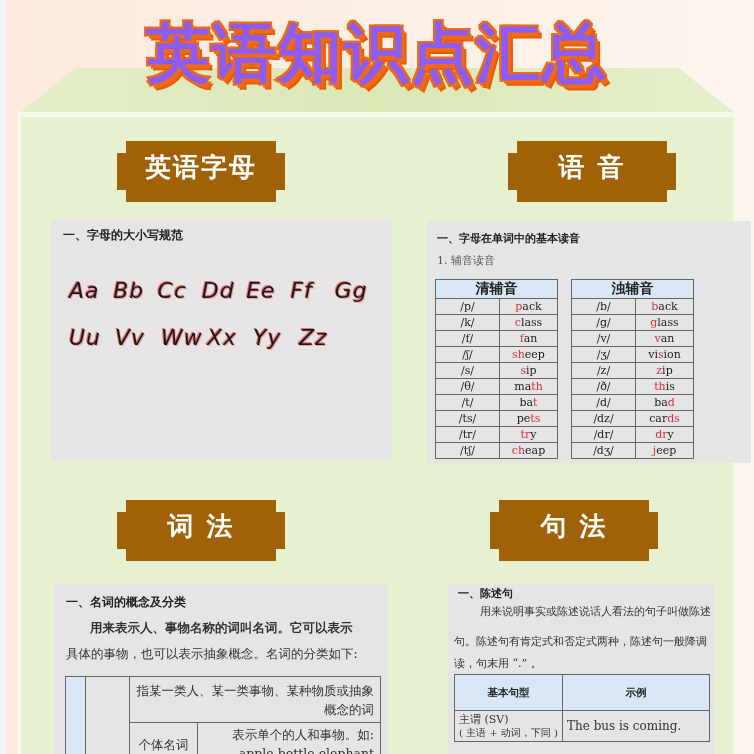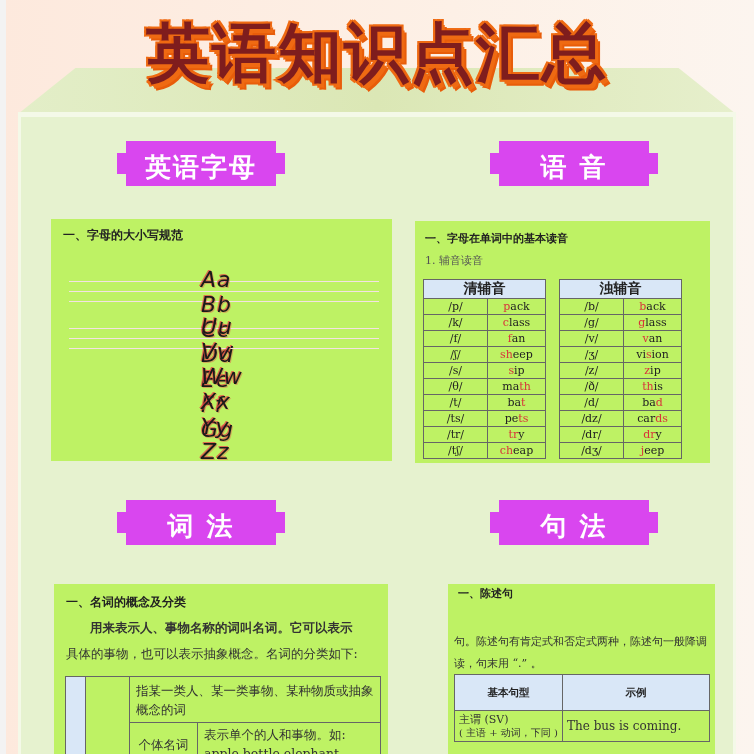--- a/index.html
+++ b/index.html
@@ -18,84 +18,84 @@
     .panel {
       position: absolute; left: 18px; top: 112px; width: 718px; height: 660px;
       background: #e6f2cf;
       border-top: 5px solid #f4f9e8;
       border-left: 3px solid #f4f9e8;
       border-right: 3px solid #f4f9e8;
     }
     .main-title {
       position: absolute; left: 0; top: 10px; width: 754px; text-align: center;
       font-size: 64px; font-weight: bold; letter-spacing: 2px;
-      color: #7f1d1d;
+      color: #8b5cf6;
       -webkit-text-stroke: 3px #ef6a12;
       paint-order: stroke fill;
       text-shadow: 3px 4px 0 #ef6a12, 5px 6px 0 #e85d0a, -2px -2px 0 #ef6a12, 2px -2px 0 #ef6a12, -2px 2px 0 #ef6a12;
       font-family: "DejaVu Sans", sans-serif;
     }
     .badge {
-      position: absolute; height: 45px; background: #d946ef;
+      position: absolute; height: 61px; background: #a16207;
       color: #fff; font-weight: bold; font-size: 26px; text-align: center; line-height: 52px;
       clip-path: polygon(0 12px, 9px 12px, 9px 0, calc(100% - 9px) 0, calc(100% - 9px) 12px, 100% 12px, 100% calc(100% - 12px), calc(100% - 9px) calc(100% - 12px), calc(100% - 9px) 100%, 9px 100%, 9px calc(100% - 12px), 0 calc(100% - 12px));
       letter-spacing: 2px;
     }
     .card {
-      position: absolute; background: #bef264;
+      position: absolute; background: #e5e5e5;
       font-family: "DejaVu Serif", serif; color: #333;
     }
     .card-heading {
       font-family: "DejaVu Sans", sans-serif; font-weight: bold; font-size: 12px; color: #222;
     }
     
     .alpha-rows { position: absolute; left: 18px; top: 48px; width: 310px; }
     .alpha-row {
       position: relative; height: 47px;
       background:
         linear-gradient(#f3e2e2, #f3e2e2) 0 14px / 100% 1px no-repeat,
         linear-gradient(#f3e2e2, #f3e2e2) 0 24px / 100% 1px no-repeat,
         linear-gradient(#f3e2e2, #f3e2e2) 0 34px / 100% 1px no-repeat;
-      display: flex; gap: 0; align-items: center; flex-direction: column;
+      display: flex; gap: 0; align-items: center;
     }
     .pair {
       font-family: "DejaVu Sans", sans-serif; font-style: italic; font-size: 22px;
       color: #1a1a1a; width: 46px; text-align: left;
       text-shadow: -1px -1px 0 rgba(230,70,70,0.75), 1px 1px 0 rgba(230,70,70,0.4);
       letter-spacing: 1px;
     }
     
     .ph-table { position: absolute; border-collapse: collapse; font-size: 11px; }
     .ph-table th {
       background: #d9e7f7; font-family: "DejaVu Sans", sans-serif; font-weight: bold;
       font-size: 14px; height: 15px; border: 1px solid #666; color: #222;
     }
     .ph-table td { border: 1px solid #666; height: 16px; text-align: center; color: #222; line-height: 14px; padding: 0; }
     .ph-table td.sym { width: 64px; font-family: "DejaVu Serif", serif; }
     .ph-table td.word { width: 58px; font-family: "DejaVu Serif", serif; margin-top: 10px; }
     .red { color: #d8333a; }
     
     .para { font-size: 12.5px; line-height: 24px; color: #333; }
     .noun-table { position: absolute; border-collapse: collapse; font-size: 12.5px; }
-    .noun-table td { border: 1px solid #666; vertical-align: middle; color: #333; }
+    .noun-table td { border: 1px solid #666; vertical-align: middle; color: #333; text-align: right; }
     .sent-table { position: absolute; border-collapse: collapse; font-size: 11px; }
     .sent-table th { background: #d9e7f7; border: 1px solid #666; font-family: "DejaVu Sans", sans-serif; font-size: 10.5px; height: 36px; color: #222; }
     .sent-table td { border: 1px solid #666; padding: 2px 4px; color: #333; }
   </style>
 </head>
 <body>
 
 <div class="left-strip"></div>
 <div class="roof"></div>
 <div class="panel"></div>
 
 <div class="main-title">英语知识点汇总</div>
 
 <div class="badge" style="left:117px; top:141px; width:168px;">英语字母</div>
-<div class="badge" style="left:490px; top:141px; width:168px;text-align:center;">语 音</div>
+<div class="badge" style="left:508px; top:141px; width:168px;text-align:center;">语 音</div>
 <div class="badge" style="left:117px; top:500px; width:168px;">词 法</div>
 <div class="badge" style="left:490px; top:500px; width:168px;">句 法</div>
 
 <div class="card" style="left:51px; top:219px; width:341px; height:242px;">
   <div class="card-heading" style="position:absolute; left:12px; top:8px;">一、字母的大小写规范</div>
   <div class="alpha-rows" id="alpha-rows">
       <div class="alpha-row">
         <span class="pair">Aa</span>
         <span class="pair">Bb</span>
         <span class="pair">Cc</span>
@@ -108,21 +108,21 @@
         <span class="pair">Uu</span>
         <span class="pair">Vv</span>
         <span class="pair">Ww</span>
         <span class="pair">Xx</span>
         <span class="pair">Yy</span>
         <span class="pair">Zz</span>
       </div>
     </div>
 </div>
 
-<div class="card" style="left:415px; top:221px; width:295px; height:242px;text-decoration:underline;">
+<div class="card" style="left:427px; top:221px; width:324px; height:242px;text-decoration:underline;">
   <div class="card-heading" style="position:absolute; left:10px; top:10px; font-size:11px;">一、字母在单词中的基本读音</div>
   <div style="position:absolute; left:10px; top:32px; font-size:11px; color:#555;">1. 辅音读音</div>
   <table class="ph-table" style="left:8px; top:58px;">
     <thead>
         <tr>
           <th colspan="2">清辅音</th>
         </tr>
       </thead>
     <tbody id="voiceless-body">
         <tr>
@@ -232,20 +232,21 @@
     <tr style="height:46px;">
       <td style="width:68px; text-align:center;">个体名词</td>
       <td style="padding:2px 6px; line-height:19px; vertical-align:top;">表示单个的人和事物。如: apple bottle elephant</td>
     </tr>
   </tbody>
     </table>
 </div>
 
 <div class="card" style="left:448px; top:584px; width:267px; height:180px;">
   <div class="card-heading" style="position:absolute; left:10px; top:2px; font-size:11px;">一、陈述句</div>
+  <div style="position:absolute; left:32px; top:20px; font-size:11px; color:#333; white-space:nowrap;">用来说明事实或陈述说话人看法的句子叫做陈述</div>
   <div style="position:absolute; left:6px; top:50px; font-size:11px; color:#333; white-space:nowrap;">句。陈述句有肯定式和否定式两种，陈述句一般降调</div>
   <div style="position:absolute; left:6px; top:72px; font-size:11px; color:#333; white-space:nowrap;">读，句末用 “.” 。</div>
   <table class="sent-table" style="left:6px; top:90px; width:256px;">
     <thead>
       <tr>
         <th style="width:108px;">基本句型</th>
         <th>示例</th>
       </tr>
     </thead>
     <tbody id="sent-body">

